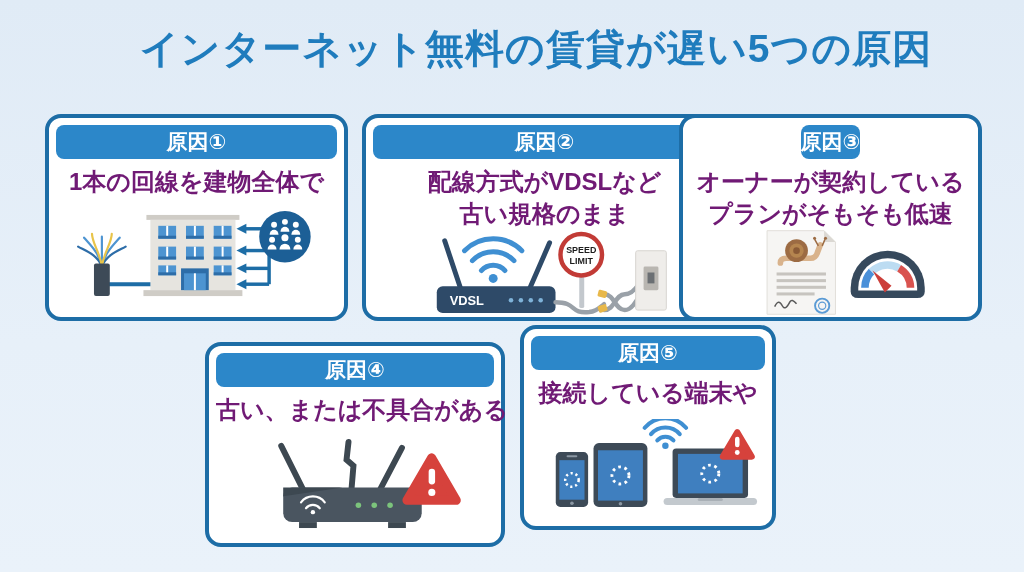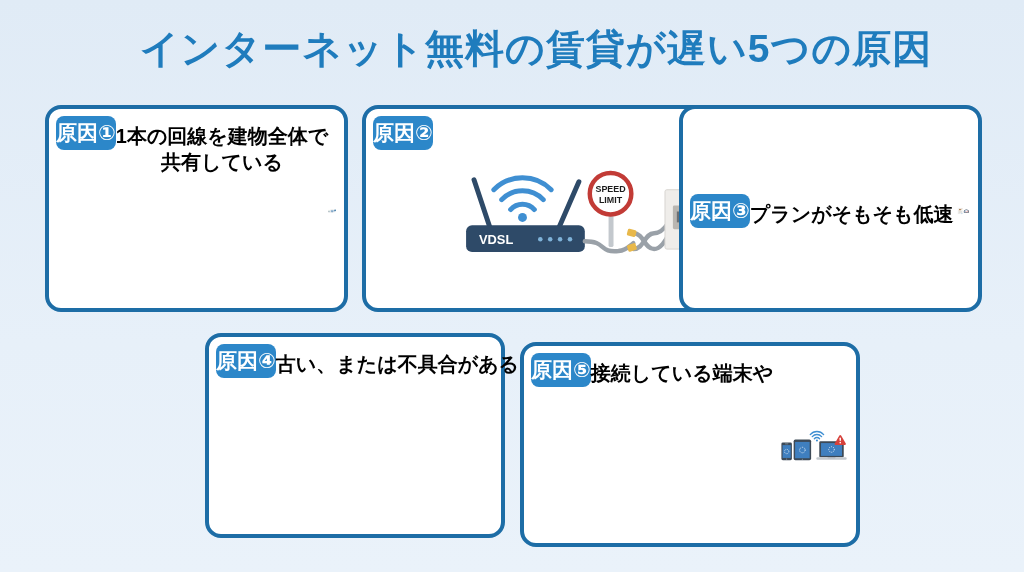--- a/index.html
+++ b/index.html
@@ -8,49 +8,48 @@
     background:linear-gradient(180deg,#e0ebf6 0%,#e7f0f9 60%,#eaf2fa 100%);
     font-family:"Liberation Sans","DejaVu Sans",sans-serif;
   }
   .title{
     position:absolute;top:22px;left:0;right:0;text-align:center;
     font-size:39px;font-weight:900;color:#1f7cbd;letter-spacing:1px;padding-left:48px;
   }
   .card{
     position:absolute;background:#ffffff;border:4px solid #1d6da6;
     border-radius:16px;box-sizing:border-box;padding:7px 7px 2px;
-    display:flex;flex-direction:row;
+    display:flex;flex-direction:column;margin-top:9px;
   }
   .card-header{
     background:#2c87c9;border-radius:8px;height:34px;line-height:34px;
     text-align:center;color:#ffffff;font-size:21px;font-weight:800;flex:none;
   }
   .card-body{
-    margin-top:7px;text-align:center;font-size:20px;font-weight:800;
-    color:#000000;line-height:1.32;flex:none;white-space:nowrap;
+    margin-top:7px;text-align:center;font-size:24px;font-weight:800;
+    color:#701a75;line-height:1.32;flex:none;white-space:nowrap;
   }
   .card-illu{flex:1;display:flex;align-items:center;justify-content:center;min-height:0;}
   .card-illu svg{width:96%;height:94px;display:block;}
   .c1{left:45px;top:105px;width:303px;height:207px;}
   .c2{left:362px;top:105px;width:365px;height:207px;}
   .c3{left:679px;top:105px;width:303px;height:207px;align-items:center;}
   .c4{left:205px;top:333px;width:300px;height:205px;justify-content:space-between;}
-  .c5{left:520px;top:342px;width:340px;height:205px;}
+  .c5{left:520px;top:316px;width:256px;height:205px;}
 </style>
 </head>
 <body>
 
 <div class="canvas">
   <div class="title">インターネット無料の賃貸が遅い5つの原因</div>
 
   <div class="card c1">
     <div class="card-header">原因①</div>
     <div class="card-body">
       <div>1本の回線を建物全体で</div>
-      <div>共有している</div>
     </div>
     <div class="card-illu">
       <svg viewBox="0 0 250 95">
         <g stroke="#1d6da6" stroke-width="3.5" fill="none">
           <path d="M198,20 L198,76"></path>
             <path d="M198,20 L174,20"></path>
             <path d="M198,42 L174,42"></path>
           <path d="M198,60 L174,60"></path>
             <path d="M198,76 L174,76"></path>
         </g>
@@ -123,20 +122,24 @@
             <circle cx="227" cy="31" r="3"></circle>
               <path d="M222.5,41 a4.5,5 0 0 1 9,0 z"></path>
           </g>
         </g>
       </svg>
     </div>
   </div>
 
   <div class="card c2">
     <div class="card-header">原因②</div>
+    <div class="card-body">
+      <div>配線方式がVDSLなど</div>
+      <div>古い規格のまま</div>
+    </div>
     <div class="card-illu">
       <svg viewBox="0 0 250 95">
         <g stroke="#2e4a68" stroke-width="5" stroke-linecap="round">
           <line x1="40" y1="64" x2="24" y2="16"></line>
             <line x1="110" y1="64" x2="130" y2="18"></line>
         </g>
         <g stroke="#3f8fd2" stroke-width="5" fill="none" stroke-linecap="round">
           <path d="M61,46 A16,16 0 0 1 85,46"></path>
           <path d="M52,36 A29,29 0 0 1 94,36"></path>
           <path d="M44,26 A41,41 0 0 1 102,26"></path>
@@ -168,20 +171,21 @@
           <text x="162" y="28" text-anchor="middle" font-size="9" font-weight="bold" fill="#1c1c1c">SPEED</text>
           <text x="162" y="39" text-anchor="middle" font-size="9" font-weight="bold" fill="#1c1c1c">LIMIT</text>
         </g>
       </svg>
     </div>
   </div>
 
   <div class="card c3">
     <div class="card-header">原因③</div>
     <div class="card-body">
+      <div>オーナーが契約している</div>
       <div>プランがそもそも低速</div>
     </div>
     <div class="card-illu">
       <svg viewBox="0 0 250 95">
         <g>
           <path d="M58,4 L118,4 L130,16 L130,92 L58,92 Z" fill="#f6f5f3" stroke="#e0ddd8"></path>
           <path d="M118,4 L118,16 L130,16 Z" fill="#dbd8d3"></path>
           <rect x="68" y="48" width="52" height="3.2" fill="#c7c4bf"></rect>
           <rect x="68" y="55" width="52" height="3.2" fill="#c7c4bf"></rect>
           <rect x="68" y="62" width="52" height="3.2" fill="#c7c4bf"></rect>

